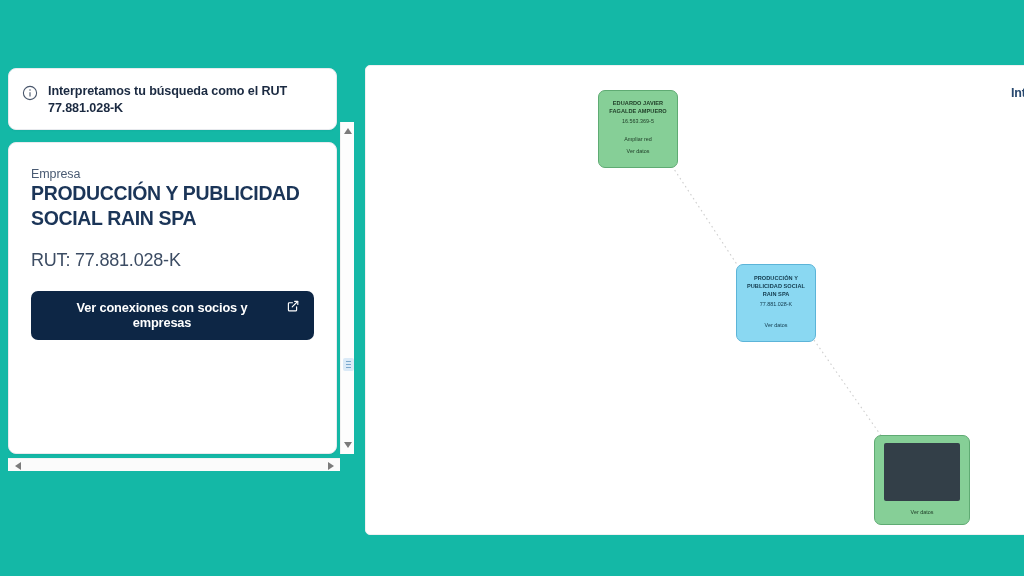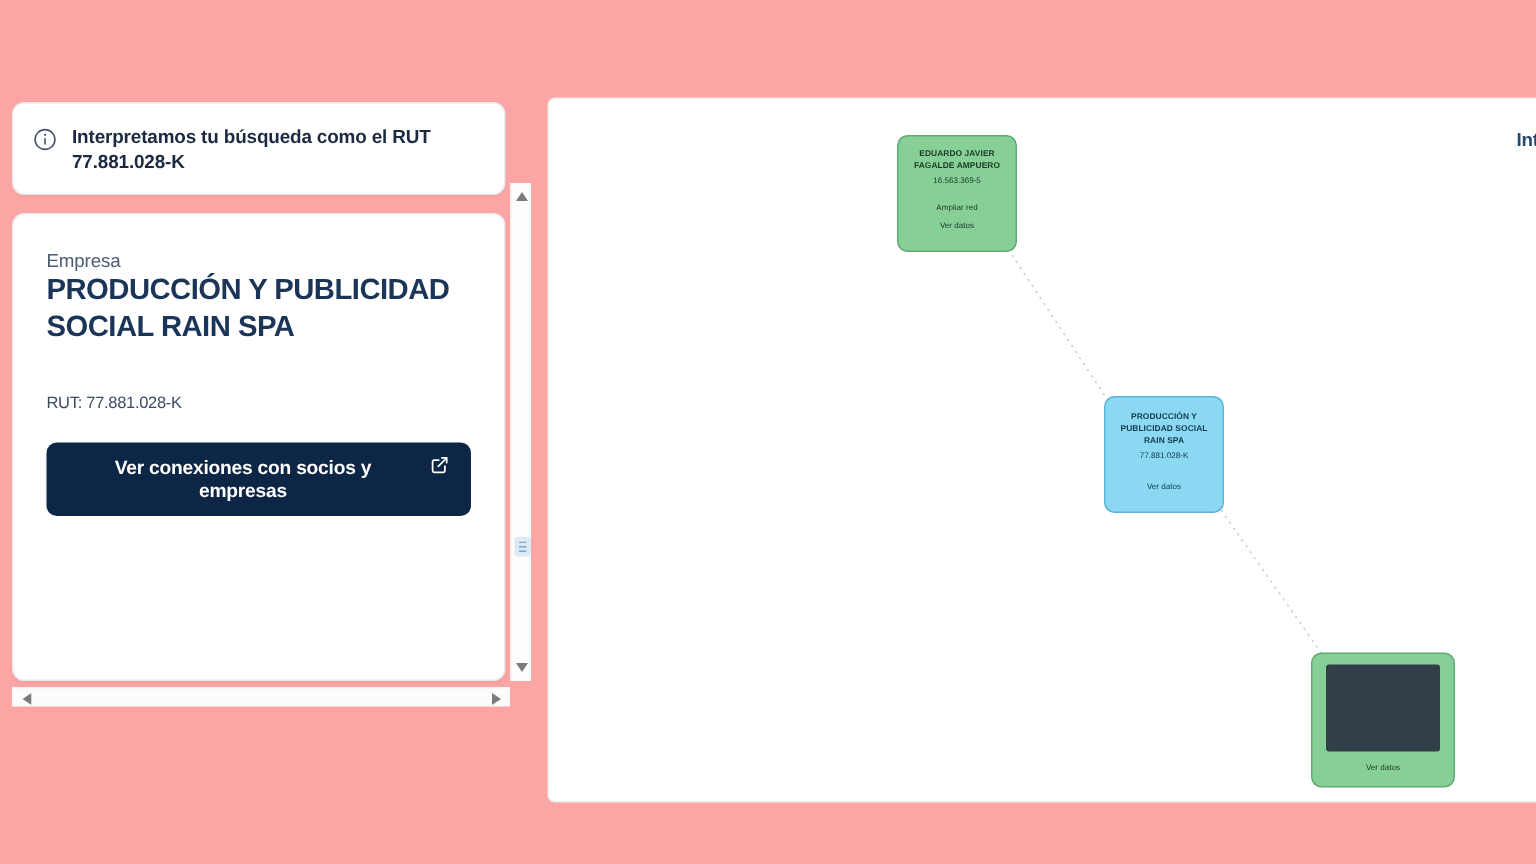--- a/index.html
+++ b/index.html
@@ -9,21 +9,21 @@
     height: 576px;
     background: #ffffff;
     font-family: "Liberation Sans", sans-serif;
     overflow: hidden;
   }
 
   #root {
     position: relative;
     width: 1024px;
     height: 576px;
-    background: #fca5a5;
+    background: #14b8a6;
   }
 
   
   #left-panel {
     position: absolute;
     left: 0px;
     top: 60px;
     width: 352px;
     height: 350px;
   }
@@ -76,26 +76,26 @@
     color: #4a5b73;
     letter-spacing: -0.1px;
   }
 
   #entity-name {
     font-size: 19.5px;
     line-height: 1.27;
     font-weight: 700;
     color: #1b3558;
     letter-spacing: -0.35px;
-    margin-bottom: 32px;
+    margin-bottom: 19px;
     max-width: 285px;
   }
 
   #entity-rut {
-    font-size: 11px;
+    font-size: 18px;
     color: #3c4c63;
     letter-spacing: -0.2px;
     margin-bottom: 20px;
   }
 
   #connections-button {
     display: inline-flex;
     align-items: flex-start;
     gap: 9px;
     background: #0d2645;

